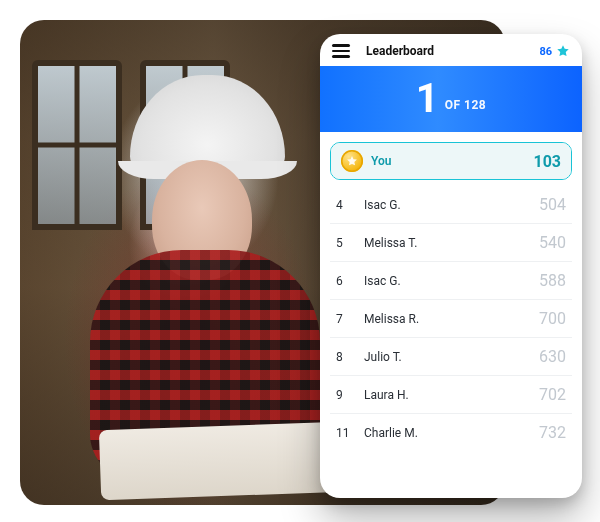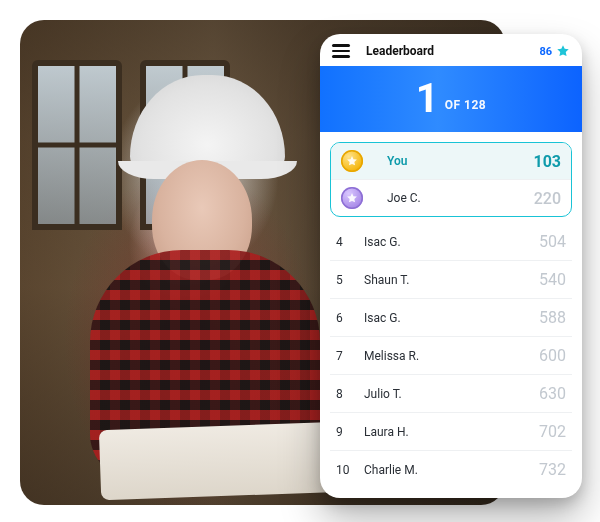--- a/index.html
+++ b/index.html
@@ -91,21 +91,21 @@
     border-radius: 10px;
     overflow: hidden;
     background:#fff;
   }
   .top-row {
     display:flex; align-items:center; justify-content:space-between;
     padding: 7px 10px;
   }
   .top-row + .top-row { border-top: 1px solid #eef0f2; }
   .top-row.you { background: #edf7f8; }
-  .tr-left { display:flex; align-items:center; gap:24px; }
+  .tr-left { display:flex; align-items:center; gap:8px; }
   .medal { width:22px; height:22px; border-radius:50%; display:flex; align-items:center; justify-content:center; }
   .medal svg { width:12px; height:12px; }
   .gold   { background: radial-gradient(circle at 35% 30%, #ffe38a, #f5b70f 70%); box-shadow: inset 0 0 0 1.5px #e8a600; }
   .silver { background: radial-gradient(circle at 35% 30%, #e5ecf5, #b7c2d0 70%); box-shadow: inset 0 0 0 1.5px #9aa6b5; }
   .bronze { background: radial-gradient(circle at 35% 30%, #d9c7ff, #a98be8 70%); box-shadow: inset 0 0 0 1.5px #8d6fd4; }
   .tr-name { font-size: 12px; color:#2a2f36; }
   .tr-name.you { color:#0f9bab; font-weight:600; }
   .tr-score { font-size: 16px; color:#c2c8cf; font-weight:500; }
   .tr-score.you { color:#0f9bab; font-weight:700; }
 
@@ -169,80 +169,69 @@
           <div class="tr-left">
             <div class="medal gold">
               <svg viewBox="0 0 24 24">
                 <path fill="rgba(255,255,255,0.9)" d="M12 2l2.9 6.3 6.9.8-5.1 4.7 1.4 6.8L12 17.8 5.9 20.6l1.4-6.8L2.2 9.1l6.9-.8z"></path>
               </svg>
             </div>
             <span class="tr-name you">You</span>
           </div>
           <span class="tr-score you">103</span>
         </div>
-        <div class="top-row">
-          <div class="tr-left">
-            <div class="medal bronze">
-              <svg viewBox="0 0 24 24">
-                <path fill="rgba(255,255,255,0.9)" d="M12 2l2.9 6.3 6.9.8-5.1 4.7 1.4 6.8L12 17.8 5.9 20.6l1.4-6.8L2.2 9.1l6.9-.8z"></path>
-              </svg>
-            </div>
-            <span class="tr-name">Joe C.</span>
-          </div>
-          <span class="tr-score">220</span>
-        </div>
       </div>
 
     <div class="list">
 
     <div class="row">
           <div class="r-left">
             <span class="r-rank">4</span>
             <span class="r-name">Isac G.</span>
           </div>
           <span class="r-score">504</span>
         </div>
         <div class="row">
           <div class="r-left">
             <span class="r-rank">5</span>
-            <span class="r-name">Shaun T.</span>
+            <span class="r-name">Melissa T.</span>
           </div>
           <span class="r-score">540</span>
         </div>
         <div class="row">
           <div class="r-left">
             <span class="r-rank">6</span>
             <span class="r-name">Isac G.</span>
           </div>
           <span class="r-score">588</span>
         </div>
         <div class="row">
           <div class="r-left">
             <span class="r-rank">7</span>
             <span class="r-name">Melissa R.</span>
           </div>
-          <span class="r-score">600</span>
+          <span class="r-score">700</span>
         </div>
         <div class="row">
           <div class="r-left">
             <span class="r-rank">8</span>
             <span class="r-name">Julio T.</span>
           </div>
           <span class="r-score">630</span>
         </div>
         <div class="row">
           <div class="r-left">
             <span class="r-rank">9</span>
             <span class="r-name">Laura H.</span>
           </div>
           <span class="r-score">702</span>
         </div>
         <div class="row">
           <div class="r-left">
-            <span class="r-rank">10</span>
+            <span class="r-rank">11</span>
             <span class="r-name">Charlie M.</span>
           </div>
           <span class="r-score">732</span>
         </div>
       </div>
 
   </div>
 </div>
 
 </body></html>

